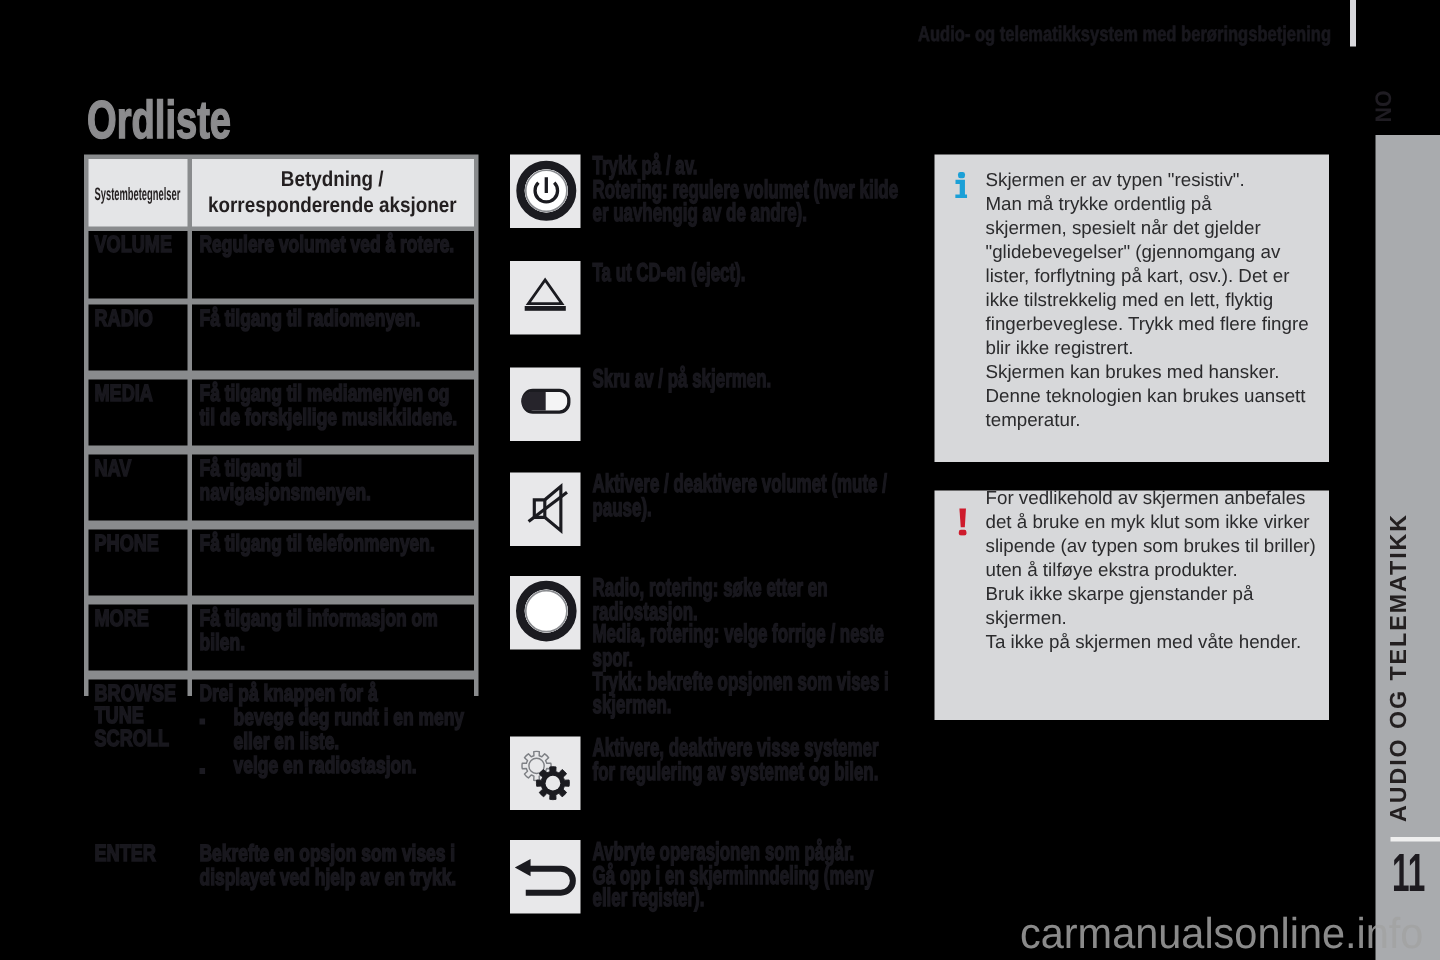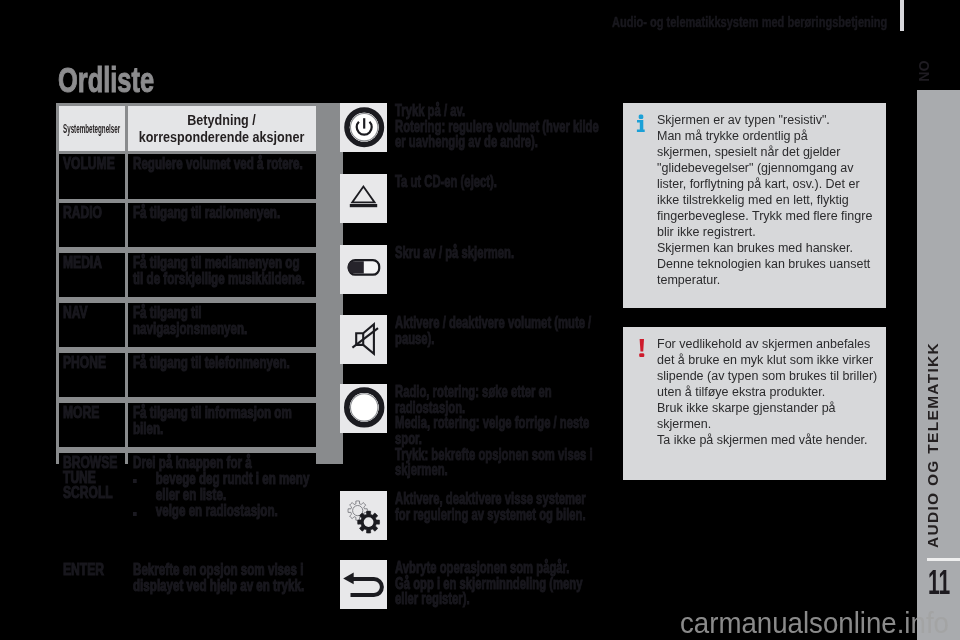--- a/index.html
+++ b/index.html
@@ -26,21 +26,21 @@
   .lang-mark{position:absolute;left:908px;top:57px;width:30px;height:28px;}
   .lang-mark span{position:absolute;left:50%;top:50%;white-space:nowrap;
        transform:translate(-50%,-50%) rotate(-90deg) scaleX(0.95);
        font-size:15px;font-weight:bold;color:#1f1c22;}
 
   
   .title{position:absolute;left:57.6px;top:59.8px;font-size:35.5px;font-weight:bold;color:#8c8c8e;
          letter-spacing:0;-webkit-text-stroke:1.0px #8c8c8e;transform:scaleX(0.716);transform-origin:left top;}
 
   
-  .tbl{position:absolute;left:56px;top:103px;width:263px;height:361px;background:#898b8d;padding-left:24px;}
+  .tbl{position:absolute;left:56px;top:103px;width:263px;height:361px;background:#898b8d;}
   .cellhead{position:absolute;background:#e4e5e7;}
   .cellbody{position:absolute;background:#000;}
   .hdr-left{font-size:12px;font-weight:bold;color:#231f20;white-space:nowrap;
             transform:scaleX(0.52);transform-origin:left top;}
   .hdr-right{font-size:14.3px;font-weight:bold;color:#231f20;text-align:center;line-height:17px;
             transform:scaleX(0.88);transform-origin:center top;}
   .sys{position:absolute;font-size:15.6px;font-weight:bold;color:#19181e;-webkit-text-stroke:1.05px #19181e;
        transform:scaleX(0.775);transform-origin:left top;white-space:pre-line;line-height:15.4px;}
   .act{position:absolute;font-size:15.6px;font-weight:bold;color:#19181e;-webkit-text-stroke:1.05px #19181e;
        transform:scaleX(0.745);transform-origin:left top;white-space:pre-line;line-height:16.2px;}
@@ -234,21 +234,21 @@
 fingerbeveglese. Trykk med flere fingre
 blir ikke registrert.
 Skjermen kan brukes med hansker.
 Denne teknologien kan brukes uansett
 temperatur.</div>
       <div class="note" style="left: 623px; top: 327px; width: 263px; height: 153px;"></div>
       <div class="note-ico" style="left: 634.5px; top: 334.5px; width: 12px; height: 22px;"><svg viewBox="0 0 12 22" width="12" height="22">
           <path d="M4.6 4.0 L9.0 4.0 L8.2 16.5 L5.5 16.5 Z" fill="#ce1b2c"></path>
           <rect x="4.2" y="18.2" width="5.1" height="3.9" rx="1.4" fill="#ce1b2c"></rect>
         </svg></div>
-      <div class="note-txt" style="left: 657px; top: 336px; width: 235px;">For vedlikehold av skjermen anbefales
+      <div class="note-txt" style="left: 657px; top: 324px; width: 235px;">For vedlikehold av skjermen anbefales
 det å bruke en myk klut som ikke virker
 slipende (av typen som brukes til briller)
 uten å tilføye ekstra produkter.
 Bruk ikke skarpe gjenstander på
 skjermen.
 Ta ikke på skjermen med våte hender.</div>
     </div>
 
   <div class="wm">carmanualsonline.info</div>
 </div>

